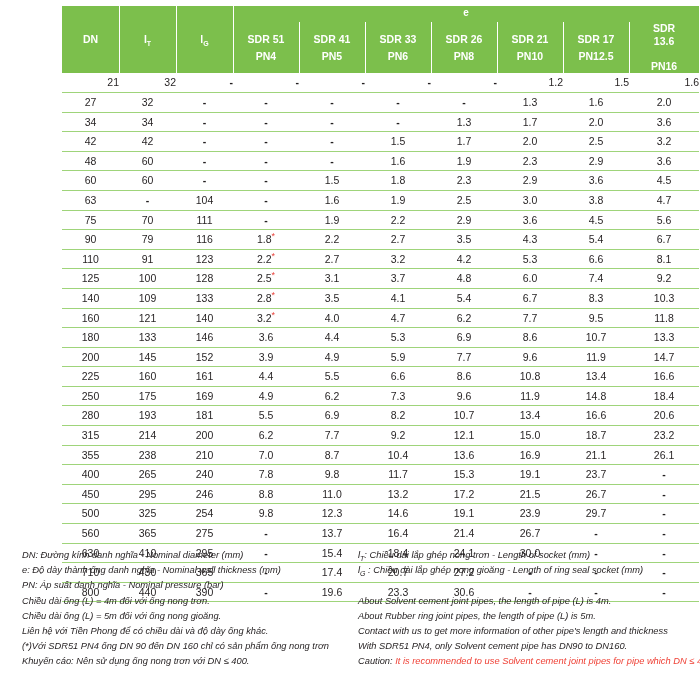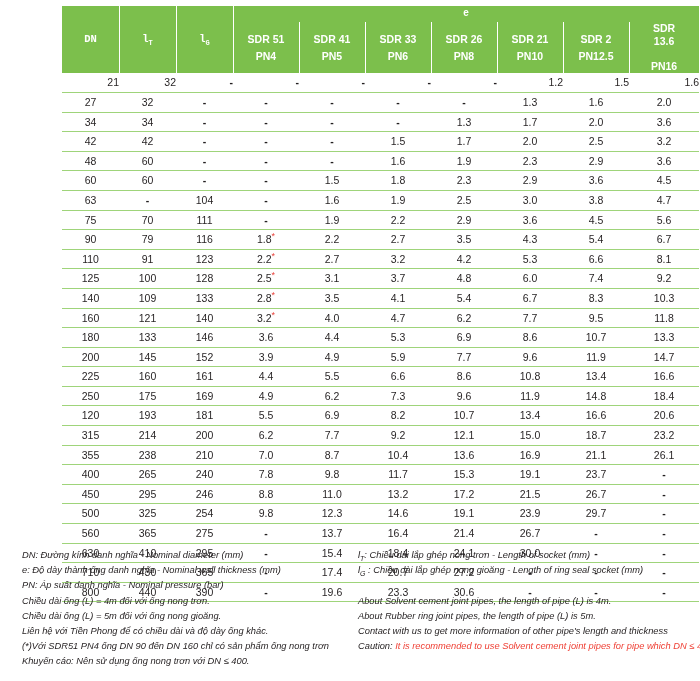--- a/index.html
+++ b/index.html
@@ -46,21 +46,20 @@
   th.espan {
     font-size: 10px;
     font-weight: bold;
     height: 15px;
     vertical-align: middle;
     padding-bottom: 1px;
   }
   th.idcol {
     height: 64px;
     vertical-align: middle;
-    font-family: Liberation Mono, monospace;
   }
   th.sdrcell {
     height: 49px;
     vertical-align: middle;
   }
   .sdr-line { display: block; }
   .pn-line { display: block; margin-top: 4px; }
   .sdr136 .pn-line { margin-top: 12px; }
 
   .sub {
@@ -152,21 +151,21 @@
         </th>
         <th class="sdrcell hsep">
           <span class="sdr-line">SDR 26</span>
           <span class="pn-line">PN8</span>
         </th>
         <th class="sdrcell hsep">
           <span class="sdr-line">SDR 21</span>
           <span class="pn-line">PN10</span>
         </th>
         <th class="sdrcell hsep">
-          <span class="sdr-line">SDR 2</span>
+          <span class="sdr-line">SDR 17</span>
           <span class="pn-line">PN12.5</span>
         </th>
         <th class="sdrcell hsep sdr136">
           <span class="sdr-line">SDR</span>
           <span class="sdr-line">13.6</span>
           <span class="pn-line">PN16</span>
         </th>
       </tr>
     </thead>
     <tbody id="table-body">
@@ -368,21 +367,21 @@
           <td>169</td>
           <td>4.9</td>
           <td>6.2</td>
           <td>7.3</td>
           <td>9.6</td>
           <td>11.9</td>
           <td>14.8</td>
           <td>18.4</td>
         </tr>
         <tr>
-          <td>120</td>
+          <td>280</td>
           <td>193</td>
           <td>181</td>
           <td>5.5</td>
           <td>6.9</td>
           <td>8.2</td>
           <td>10.7</td>
           <td>13.4</td>
           <td>16.6</td>
           <td>20.6</td>
         </tr>
@@ -509,15 +508,16 @@
       <div class="fn-line">(*)Với SDR51 PN4 ống DN 90 đến DN 160 chỉ có sản phẩm ống nong trơn</div>
       <div class="fn-line">Khuyến cáo: Nên sử dụng ống nong trơn với DN ≤ 400.</div>
     </div>
   <div class="fn-col" id="fn-right">
       <div class="fn-line"><span>l</span><span class="sub">T</span>: Chiều dài lắp ghép nong trơn - Length of socket (mm)</div>
       <div class="fn-line"><span>l</span><span class="sub">G</span> : Chiều dài lắp ghép nong gioăng - Length of ring seal socket (mm)</div>
       <div class="fn-spacer"></div>
       <div class="fn-line">About Solvent cement joint pipes, the length of pipe (L) is 4m.</div>
       <div class="fn-line">About Rubber ring joint pipes, the length of pipe (L) is 5m.</div>
       <div class="fn-line">Contact with us to get more information of other pipe's length and thickness</div>
+      <div class="fn-line">With SDR51 PN4, only Solvent cement pipe has DN90 to DN160.</div>
       <div class="fn-line"><span class="caution-label">Caution: </span><span class="caution-text">It is recommended to use Solvent cement joint pipes for pipe which DN ≤ 400</span></div>
     </div>
 </div>
 
 </body></html>

